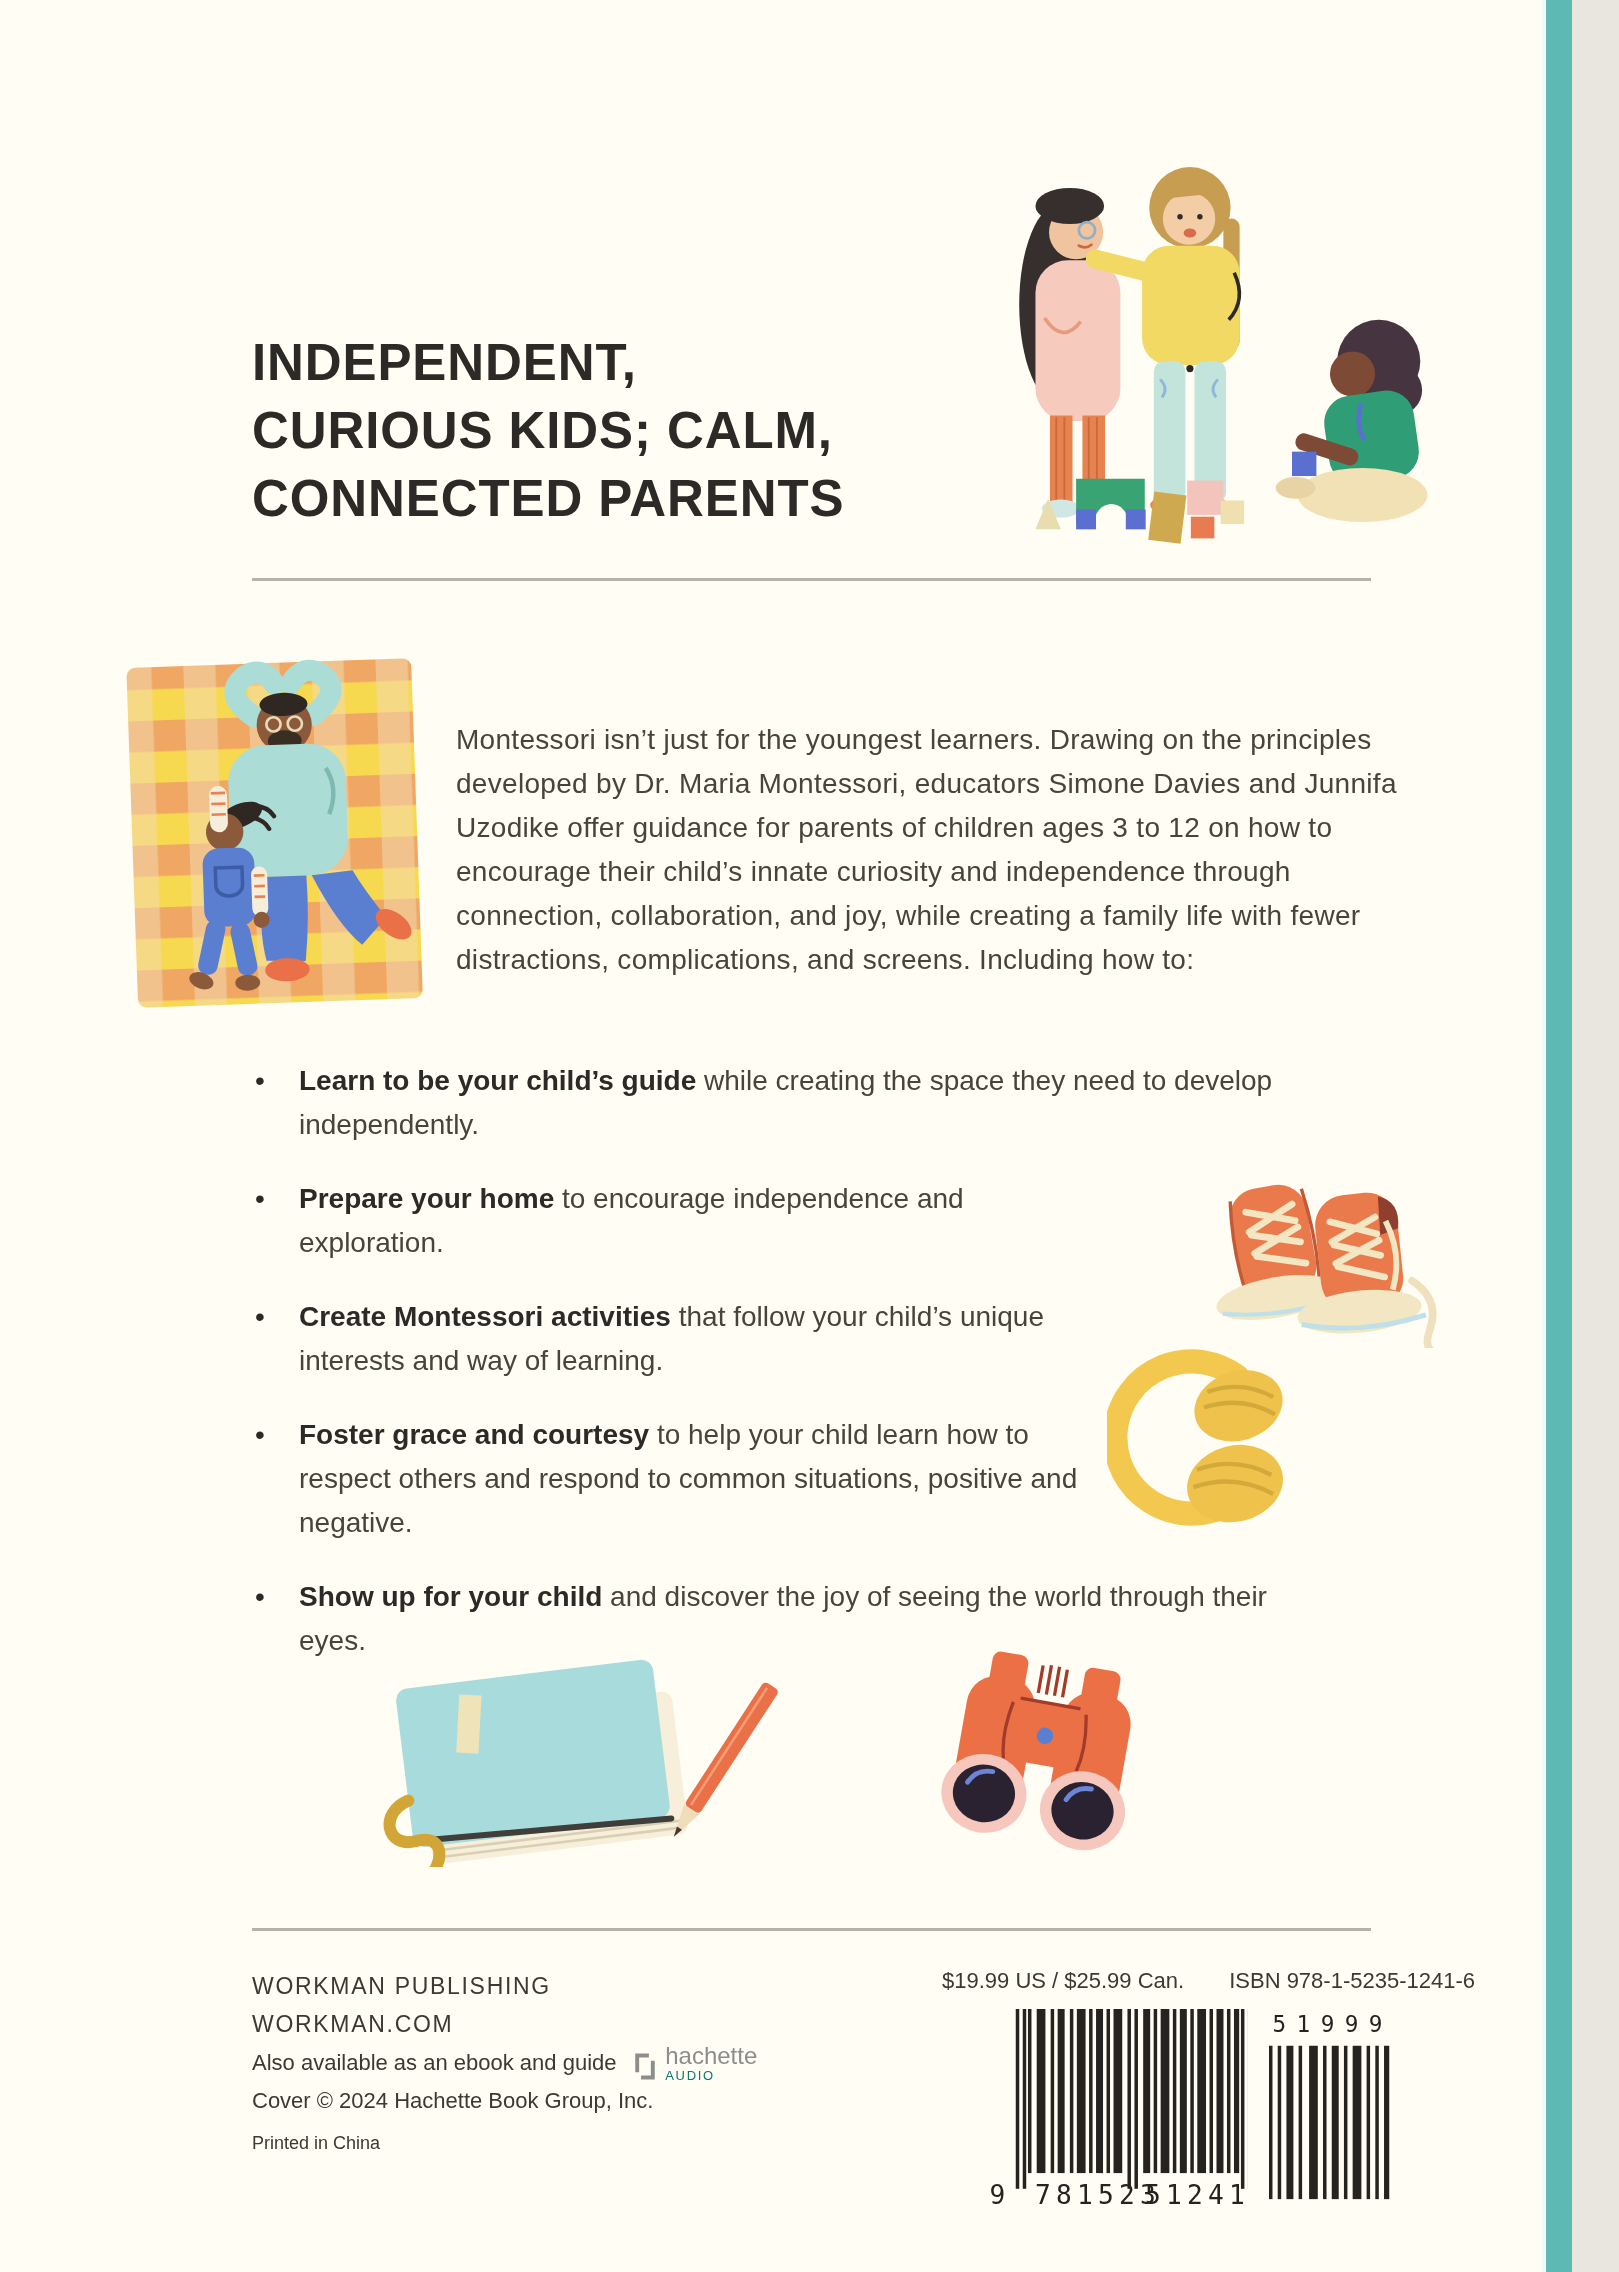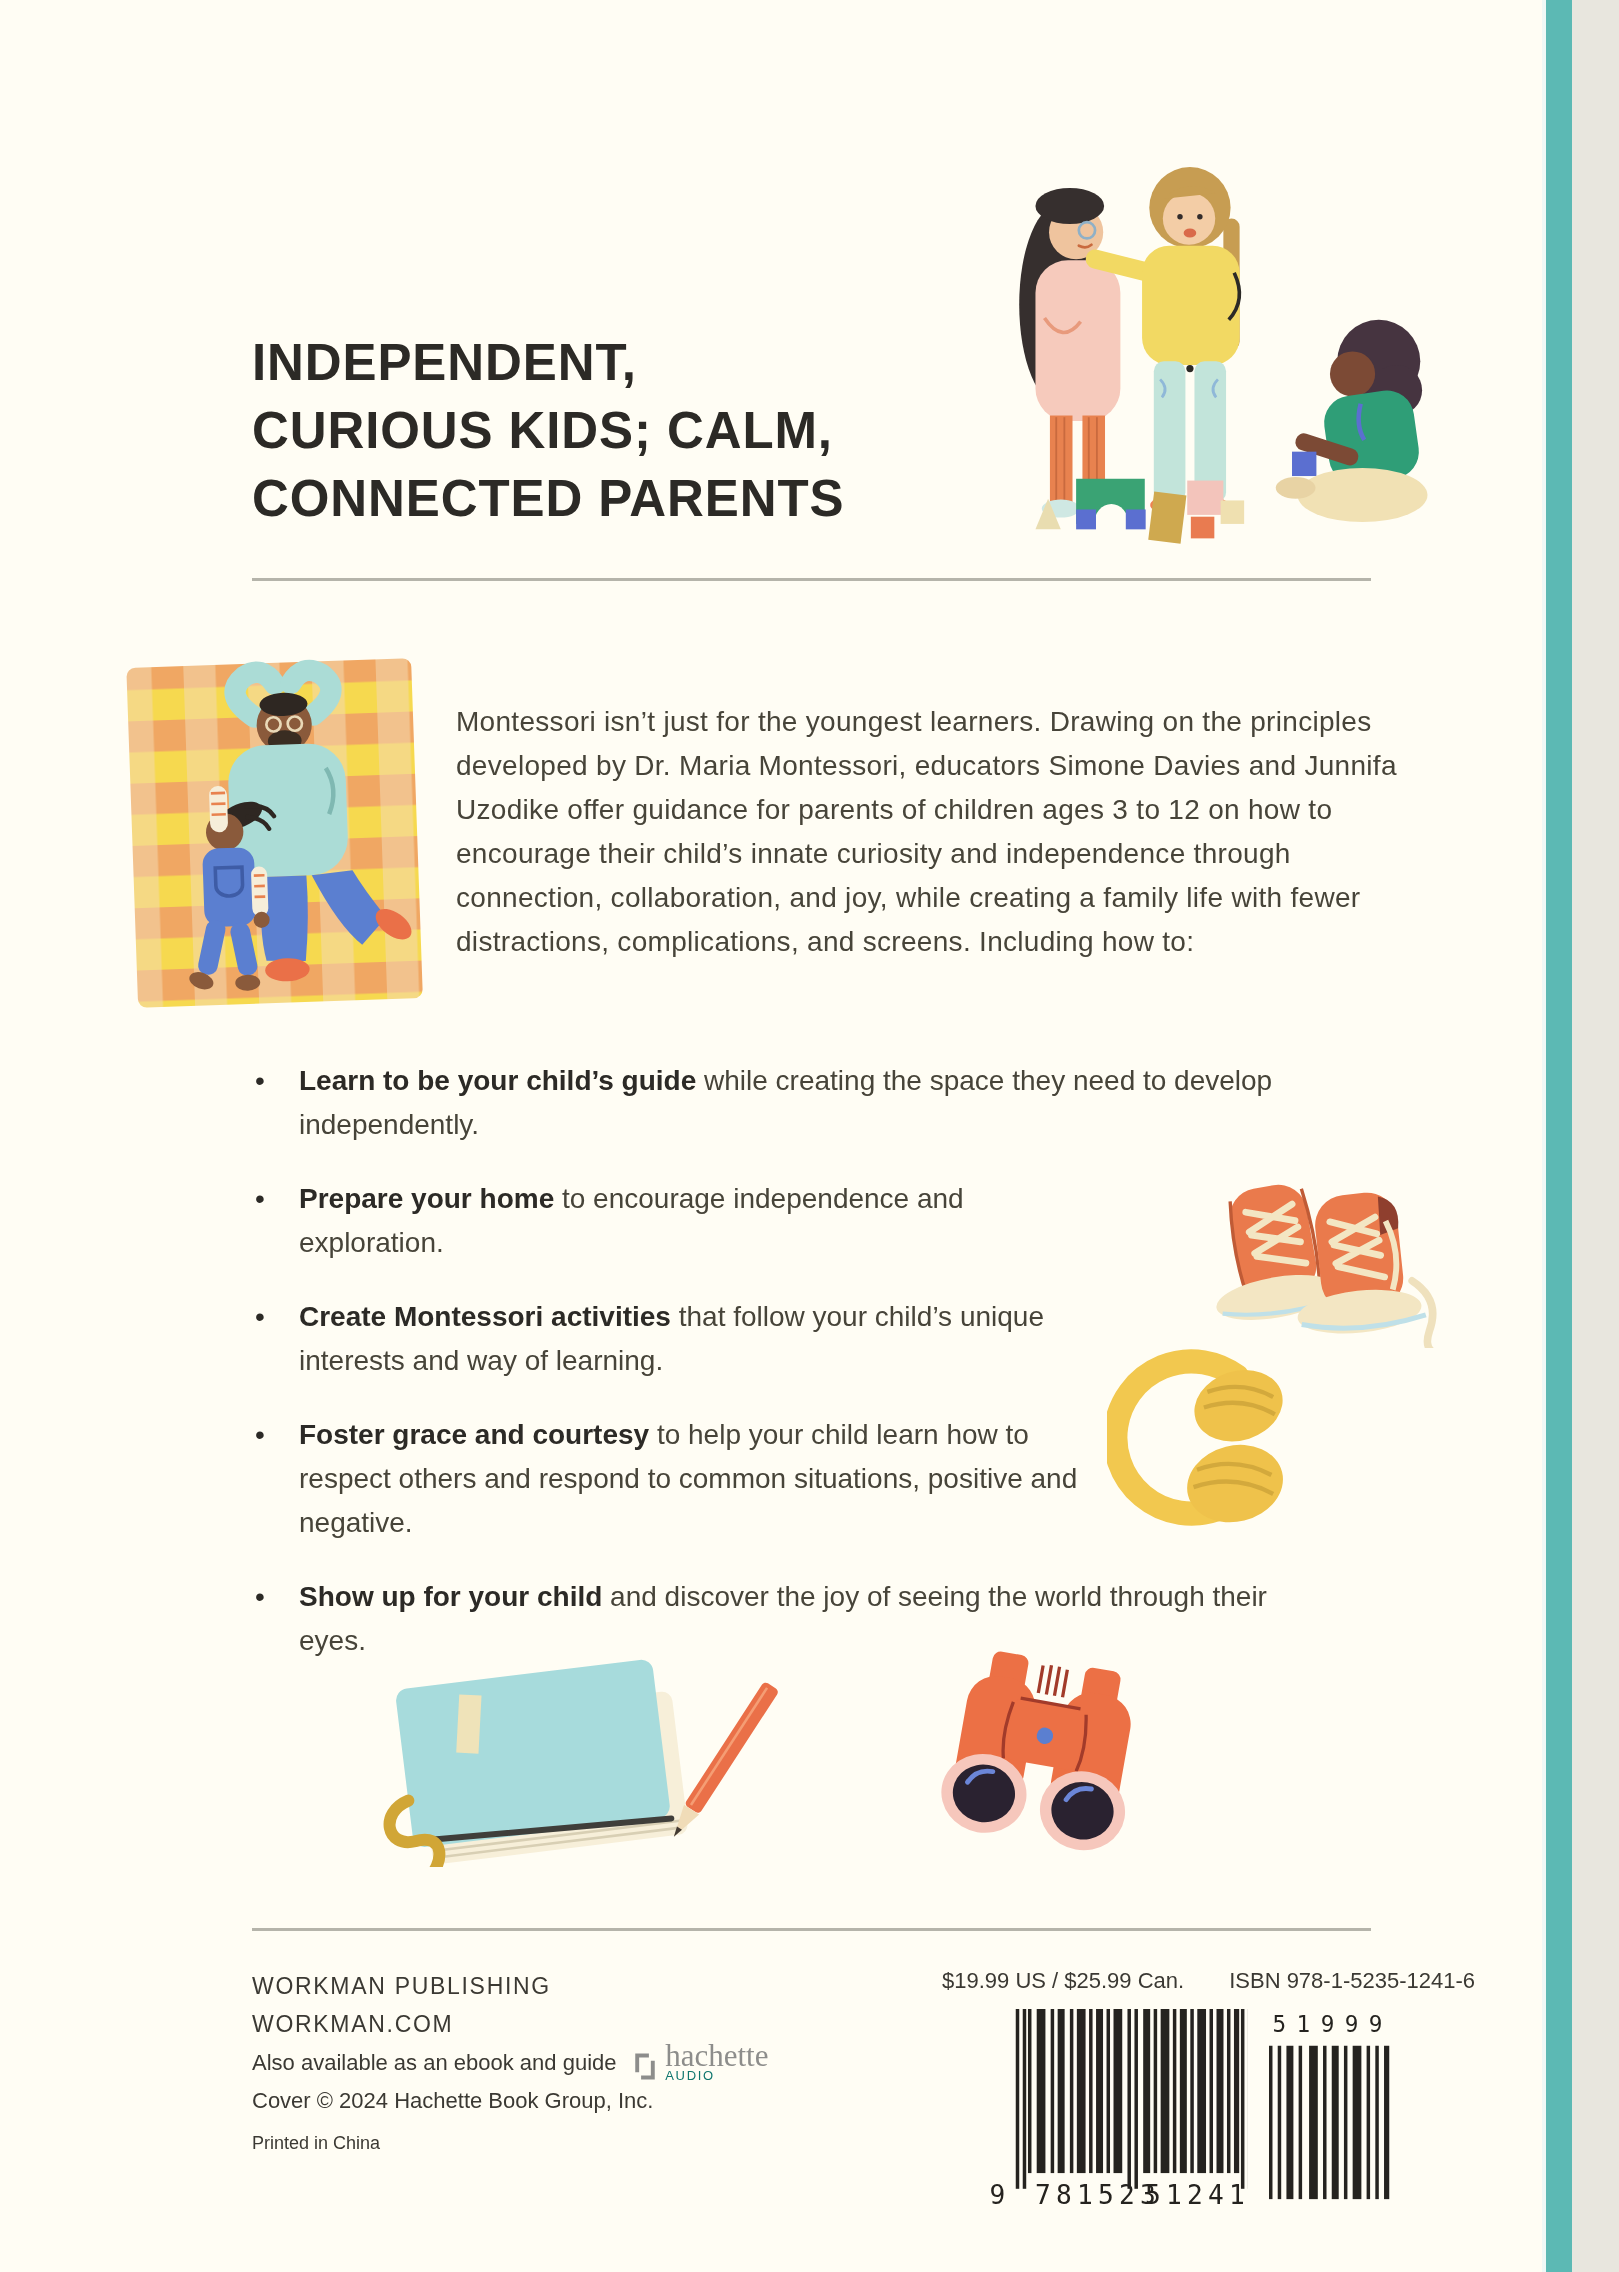--- a/index.html
+++ b/index.html
@@ -4,37 +4,37 @@
 <style>
   html,body{margin:0;padding:0;background:#e8e6de;}
   .page{position:relative;width:1572px;height:2273px;background:#FFFDF4;overflow:hidden;
         font-family:"Liberation Sans",sans-serif;color:#45423a;}
   .spine{position:absolute;top:0;right:0;bottom:0;width:26px;background:#5CB9B4;border-left:4.4px solid #EFF9F7;}
   .heading{position:absolute;left:252px;top:295px;font-size:51px;line-height:68px;font-weight:700;
            letter-spacing:0.9px;color:#2C2A26;white-space:pre-line;}
   .divider{position:absolute;left:252px;width:1119px;height:2.6px;background:#B5B4AA;}
   .divider.top{top:578px;}
   .divider.bottom{top:1928px;}
-  .intro{position:absolute;left:456px;top:672px;width:944px;font-size:28px;line-height:44px;
+  .intro{position:absolute;left:456px;top:690px;width:944px;font-size:28px;line-height:44px;
          letter-spacing:0.3px;color:#474439;}
   .bullets{position:absolute;left:255px;top:1059px;width:1128px;}
   .bullet{display:flex;margin-bottom:30px;font-size:28px;line-height:44px;color:#474439;}
   .bullet .dot{width:44px;flex:0 0 44px;color:#2C2A26;}
   .bullet .txt .b{font-weight:700;color:#2C2A26;}
   .bullet:nth-child(1) .txt{max-width:1005px;}
   .bullet:nth-child(2) .txt{max-width:717px;}
   .bullet:nth-child(3) .txt{max-width:787px;}
   .bullet:nth-child(4) .txt{max-width:795px;}
   .bullet:nth-child(5) .txt{max-width:1031px;}
   .illo{position:absolute;}
   .footer-left{position:absolute;left:252px;top:1967px;font-size:22px;line-height:38px;color:#3B3933;}
   .caps{letter-spacing:1.7px;font-size:23px;}
   .ebook-row{display:flex;align-items:center;gap:12.2px;}
   .hachette{display:inline-flex;align-items:flex-end;gap:7px;margin-left:3.5px;}
-  .h-word{font-size:31px;line-height:26px;color:#8D8D8B;font-family:Liberation Serif, serif;}
+  .h-word{font-size:24px;line-height:26px;color:#8D8D8B;}
   .h-audio{font-size:13px;letter-spacing:1.7px;color:#0f766e;line-height:13px;}
   .printed{position:absolute;left:252px;top:2133px;font-size:18px;color:#3B3933;}
   .price-row{position:absolute;left:942px;top:1968px;font-size:22px;color:#3B3933;display:flex;gap:45px;white-space:nowrap;}
   .barcode{position:absolute;left:986px;top:2009px;display:flex;gap:21px;align-items:flex-start;}
   .bc-text{font-family:"DejaVu Sans Mono",monospace;fill:#25231F;}
   svg{display:block;}
 </style>
 </head>
 <body>
 

